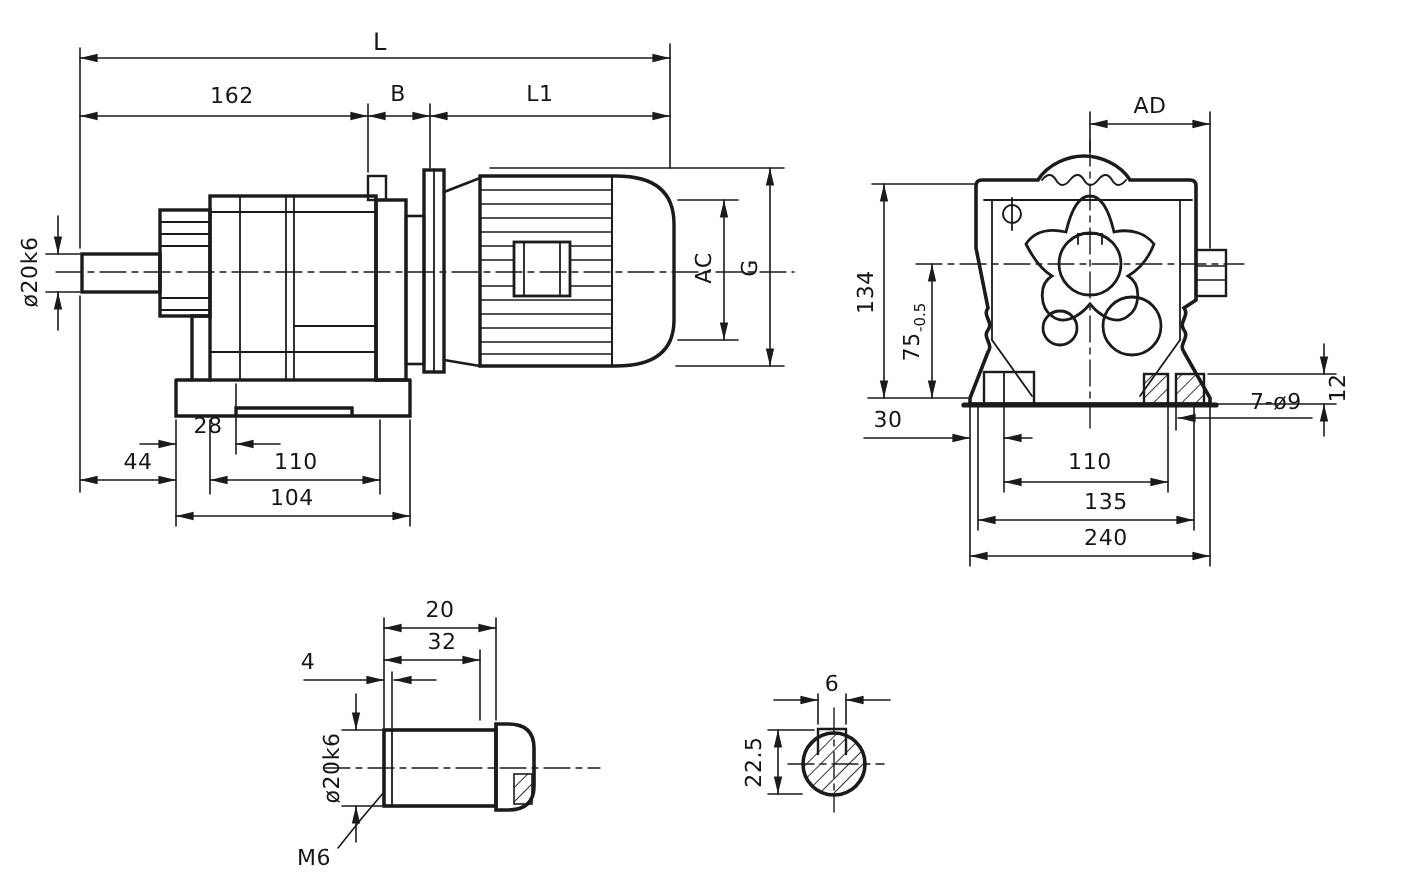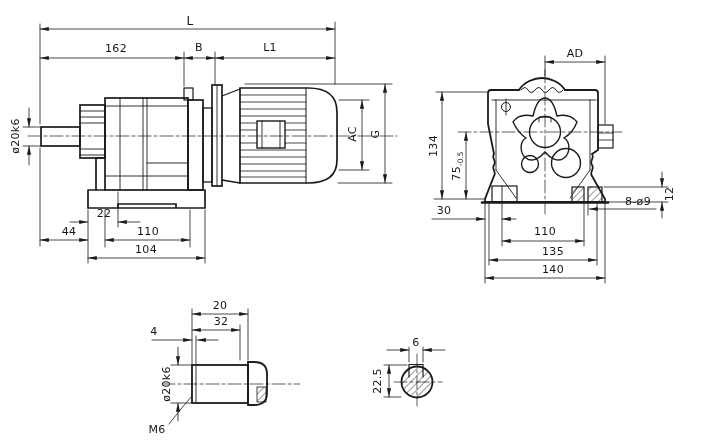--- a/index.html
+++ b/index.html
@@ -237,33 +237,33 @@
   </g>
 </svg>
 
 <div class="lbl big" style="left:190px;top:21px">L</div>
 <div class="lbl" style="left:116px;top:48px">162</div>
 <div class="lbl" style="left:199px;top:47px">B</div>
 <div class="lbl" style="left:270px;top:47px">L1</div>
 <div class="lbl rot" style="left:15px;top:136px">ø20k6</div>
 <div class="lbl rot" style="left:352px;top:134px">AC</div>
 <div class="lbl rot" style="left:375px;top:134px">G</div>
-<div class="lbl" style="left:104px;top:213px">22</div>
+<div class="lbl" style="left:104px;top:213px">28</div>
 <div class="lbl" style="left:69px;top:231px">44</div>
 <div class="lbl" style="left:148px;top:231px">110</div>
 <div class="lbl" style="left:146px;top:249px">104</div>
 
 <div class="lbl" style="left:575px;top:53px">AD</div>
 <div class="lbl rot" style="left:433px;top:146px">134</div>
 <div class="lbl rot" style="left:456px;top:166px"><span>75</span><span class="tol">-0.5</span></div>
 <div class="lbl" style="left:444px;top:210px">30</div>
 <div class="lbl" style="left:545px;top:231px">110</div>
 <div class="lbl" style="left:553px;top:251px">135</div>
-<div class="lbl" style="left:553px;top:269px">140</div>
-<div class="lbl" style="left:638px;top:201px">8-ø9</div>
+<div class="lbl" style="left:553px;top:269px">240</div>
+<div class="lbl" style="left:638px;top:201px">7-ø9</div>
 <div class="lbl rot" style="left:669px;top:194px">12</div>
 
 <div class="lbl" style="left:220px;top:305px">20</div>
 <div class="lbl" style="left:221px;top:321px">32</div>
 <div class="lbl" style="left:154px;top:331px">4</div>
 <div class="lbl rot" style="left:166px;top:384px">ø20k6</div>
 <div class="lbl" style="left:157px;top:429px">M6</div>
 
 <div class="lbl" style="left:416px;top:342px">6</div>
 <div class="lbl rot" style="left:377px;top:381px">22.5</div>

